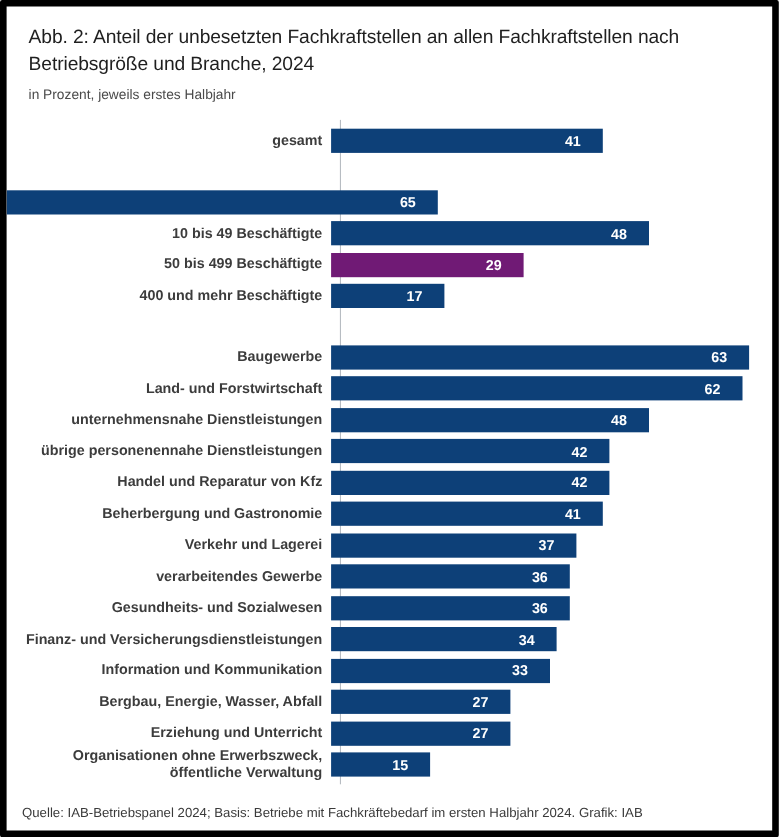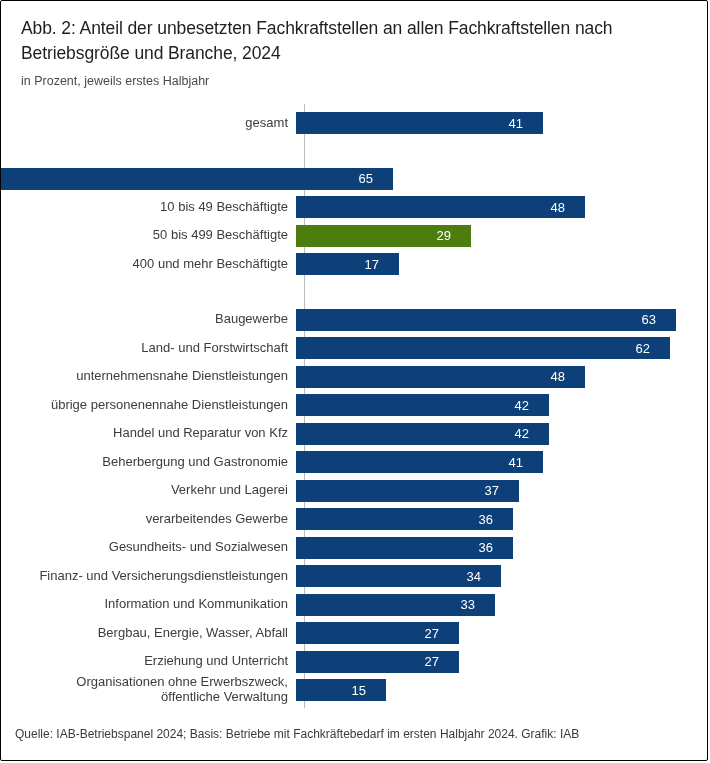--- a/index.html
+++ b/index.html
@@ -5,21 +5,21 @@
   html, body {
     margin: 0;
     padding: 0;
     background: #ffffff;
     font-family: "Liberation Sans", "DejaVu Sans", sans-serif;
   }
   .figure {
     position: relative;
     width: 708px;
     height: 761px;
-    border: 1px solid #000000;
+    border: 6px solid #000000;
     border-radius: 2px;
     background: #ffffff;
     box-sizing: border-box;
     overflow: hidden;
   }
   .title {
     margin: 15px 20px 0 20px;
     max-width: 660px;
     font-size: 17.5px;
     line-height: 1.45;
@@ -41,20 +41,21 @@
     left: 303px;
     top: -5px;
     bottom: -4px;
     width: 1px;
     background: #b7bcc2;
   }
   .row {
     display: flex;
     align-items: center;
     height: 28.5px;
+    font-weight: bold;
   }
   .row.group-start {
     margin-top: 27px;
   }
   .cat {
     width: 295px;
     padding-right: 8px;
     box-sizing: border-box;
     text-align: right;
     font-size: 13px;
@@ -112,21 +113,21 @@
         <div class="cat">10 bis 49 Beschäftigte</div>
         <div class="bararea">
           <div class="bar" style="width: 289px; background: rgb(13, 64, 120);">
             <span class="val">48</span>
           </div>
         </div>
       </div>
       <div class="row">
         <div class="cat">50 bis 499 Beschäftigte</div>
         <div class="bararea">
-          <div class="bar" style="width: 175px; background: #4d7c0f;">
+          <div class="bar" style="width: 175px; background: #701a75;">
             <span class="val">29</span>
           </div>
         </div>
       </div>
       <div class="row">
         <div class="cat">400 und mehr Beschäftigte</div>
         <div class="bararea">
           <div class="bar" style="width: 103px; background: rgb(13, 64, 120);">
             <span class="val">17</span>
           </div>

